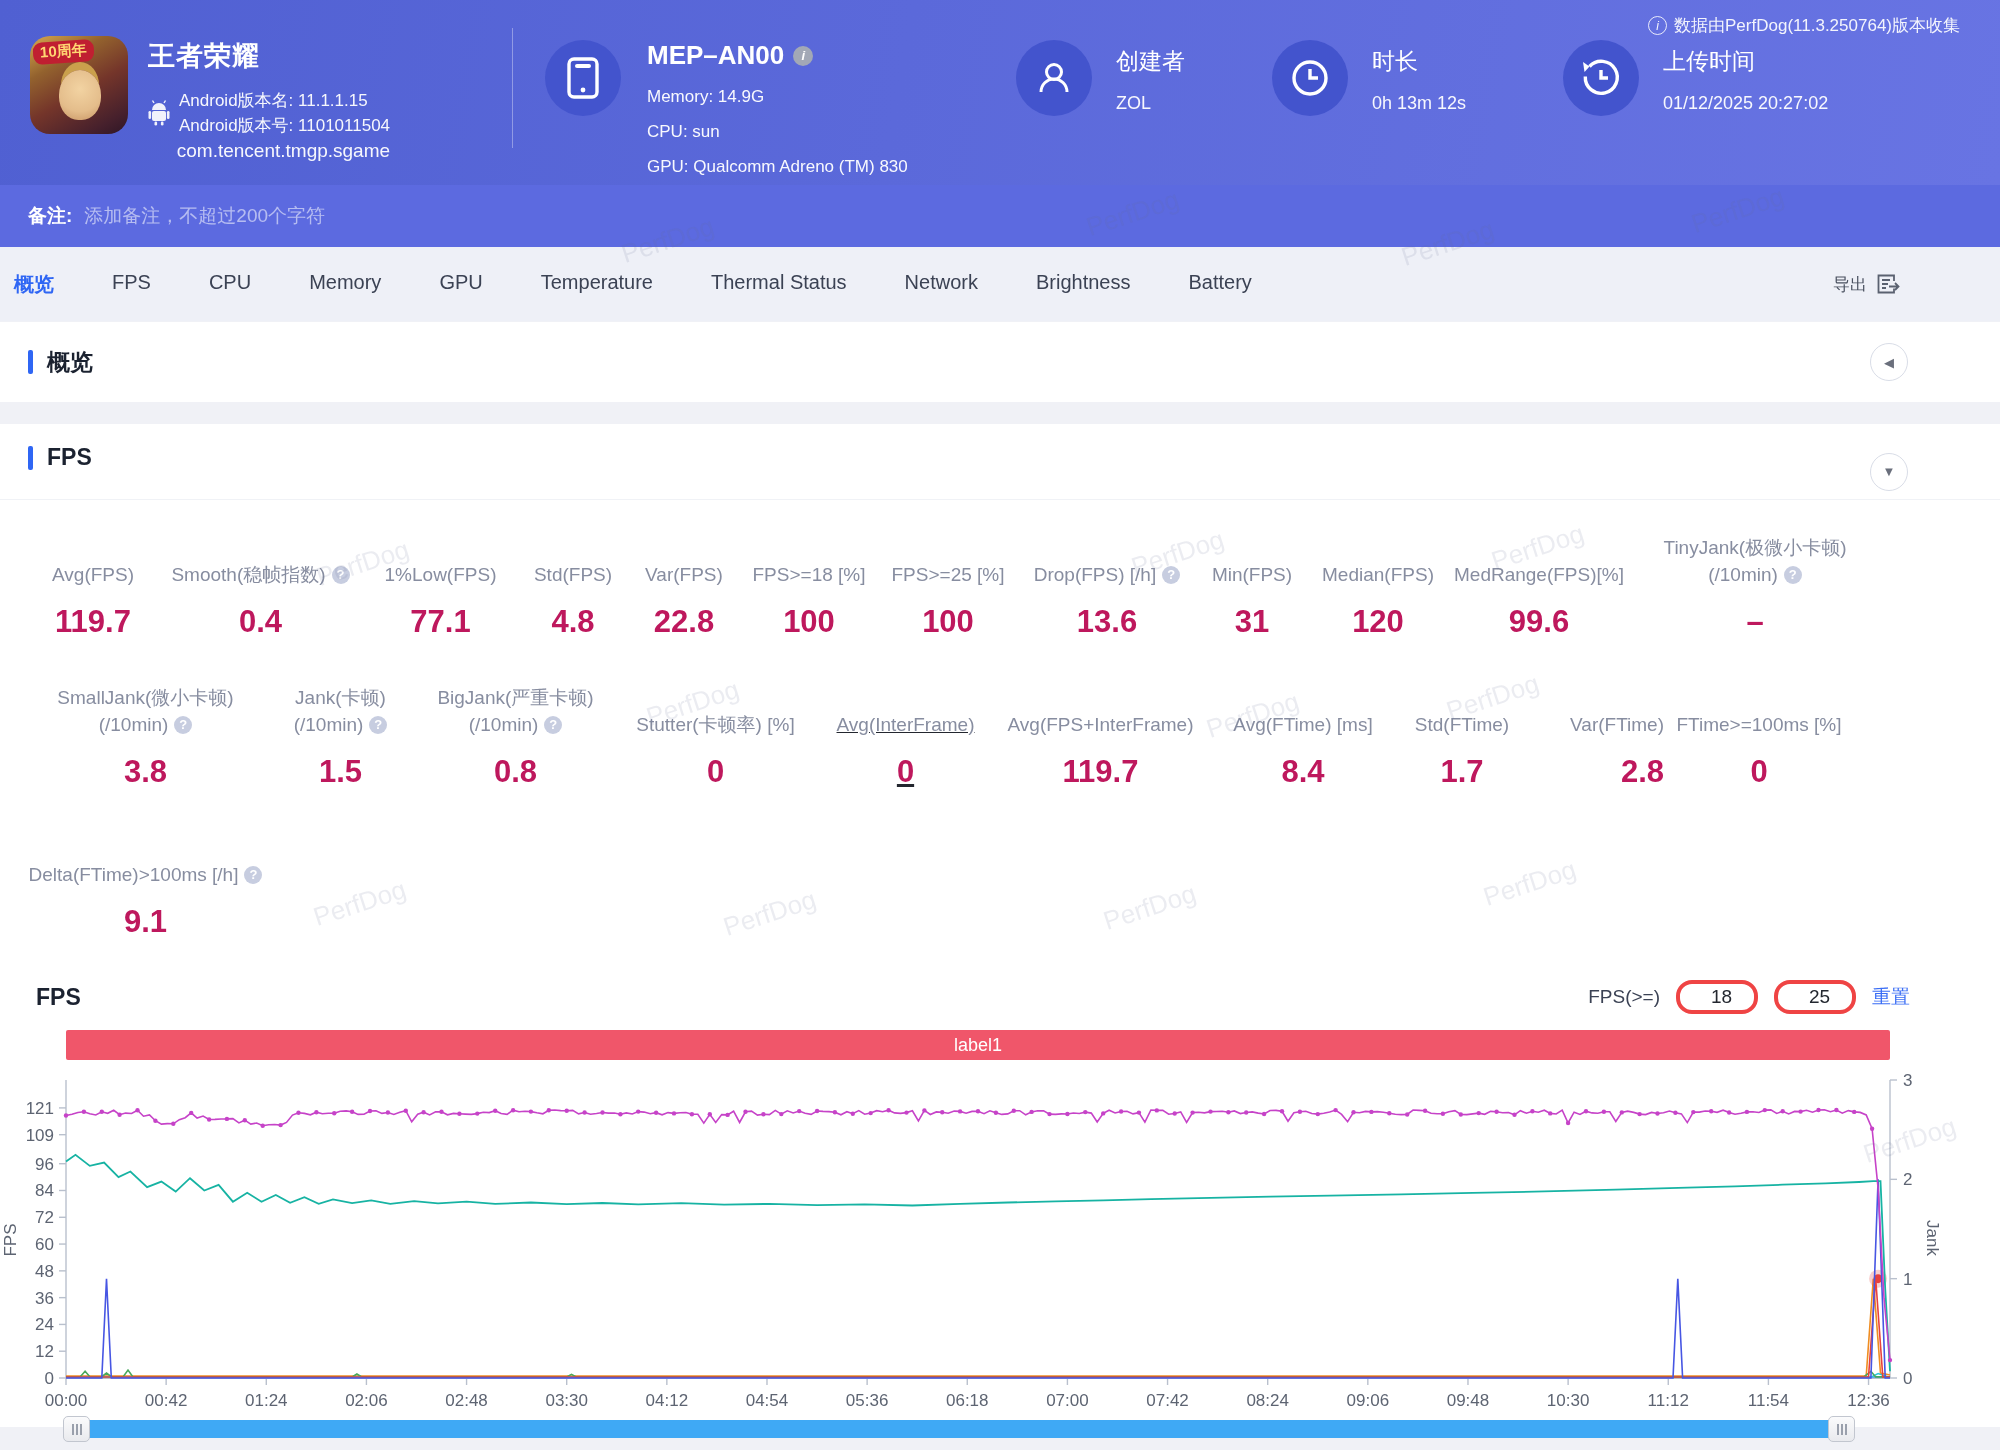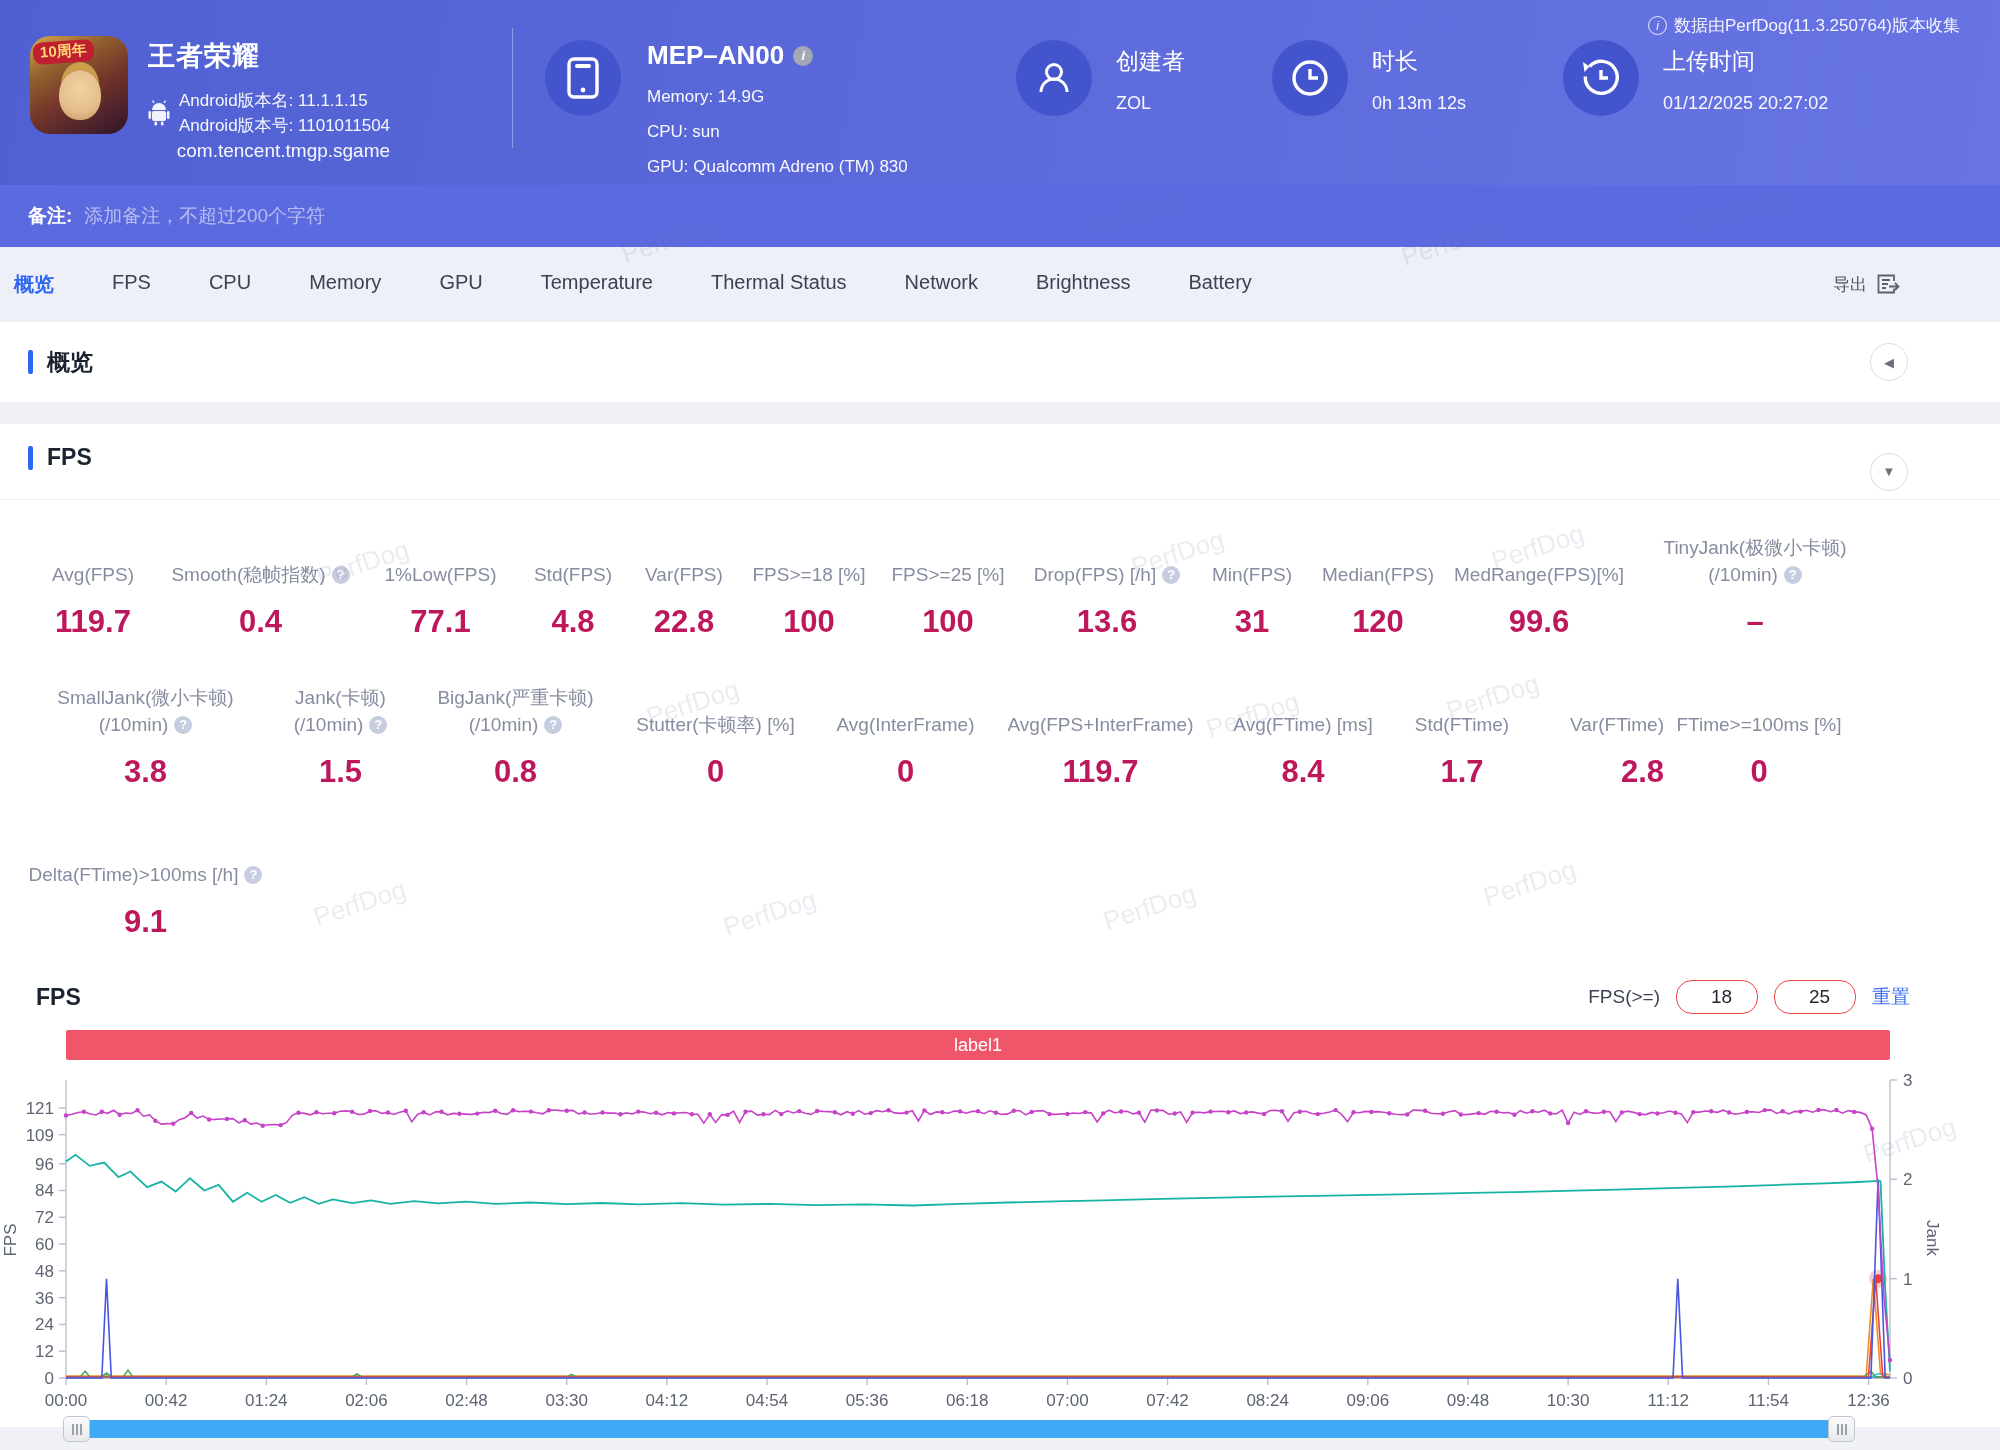--- a/index.html
+++ b/index.html
@@ -71,21 +71,21 @@
     align-items:center; font-size:19px; color:#878da0; line-height:27px; text-align:center; }
   .lbl-line { display:flex; align-items:center; gap:6px; }
   .help { display:inline-flex; width:18px; height:18px; border-radius:50%; background:#c7cde0; color:#fff;
     font-size:13px; font-weight:bold; align-items:center; justify-content:center; cursor:pointer; }
   .stat .val { margin-top:16px; font-size:31px; font-weight:bold; color:#be185d; }
 
   
   .chart-head { display:flex; align-items:center; margin-top:40px; padding:0 90px 0 36px; }
   .chart-title { font-size:23px; font-weight:bold; color:#1b2230; }
   .chart-controls { margin-left:auto; display:flex; align-items:center; gap:16px; font-size:19px; color:#3b4254; }
-  .chart-controls input { width:82px; height:34px; border:1px solid #ef4444; border-radius:16px;
+  .chart-controls input { width:82px; height:34px; border:4px solid #ef4444; border-radius:16px;
     text-align:center; font-size:19px; color:#23272f; outline:none;padding-left:9px; }
   .reset-link, .hide-all { color:#3b6ef5; cursor:pointer; font-size:19px; }
   .annot-bar { margin:16px 0 0 66px; width:1824px; height:30px; border-radius:2px; background:#f0566a;
     color:#fff; font-size:18px; display:flex; align-items:center; justify-content:center; }
   #fps-chart { display:block; margin-top:10px; }
   .scrollbar-wrap { position:relative; margin:4px 0 0 66px; width:1786px; height:26px; }
   .scroll-track { position:absolute; top:4px; left:0; width:100%; height:18px; background:#3fa9f5; border-radius:4px; }
   .grip { position:absolute; top:0; width:27px; height:26px; border:1px solid #c2c6cf; border-radius:5px;
     background:linear-gradient(#fbfbfc,#e9eaee); display:flex; align-items:center; justify-content:center;
     gap:2px; cursor:ew-resize; }
@@ -341,21 +341,21 @@
             <span class="lbl-line">(/10min)<span class="help">?</span></span>
           </div>
           <div class="val">0.8</div>
         </div>
         <div class="stat" style="width: 205px;">
           <div class="lbl">
             <span class="lbl-line">Stutter(卡顿率) [%]</span>
           </div>
           <div class="val">0</div>
         </div>
-        <div class="stat" style="width: 175px;">
+        <div class="stat" style="width: 175px; text-decoration: underline;">
           <div class="lbl">
             <span class="lbl-line">Avg(InterFrame)</span>
           </div>
           <div class="val">0</div>
         </div>
         <div class="stat" style="width: 215px;">
           <div class="lbl">
             <span class="lbl-line">Avg(FPS+InterFrame)</span>
           </div>
           <div class="val">119.7</div>

